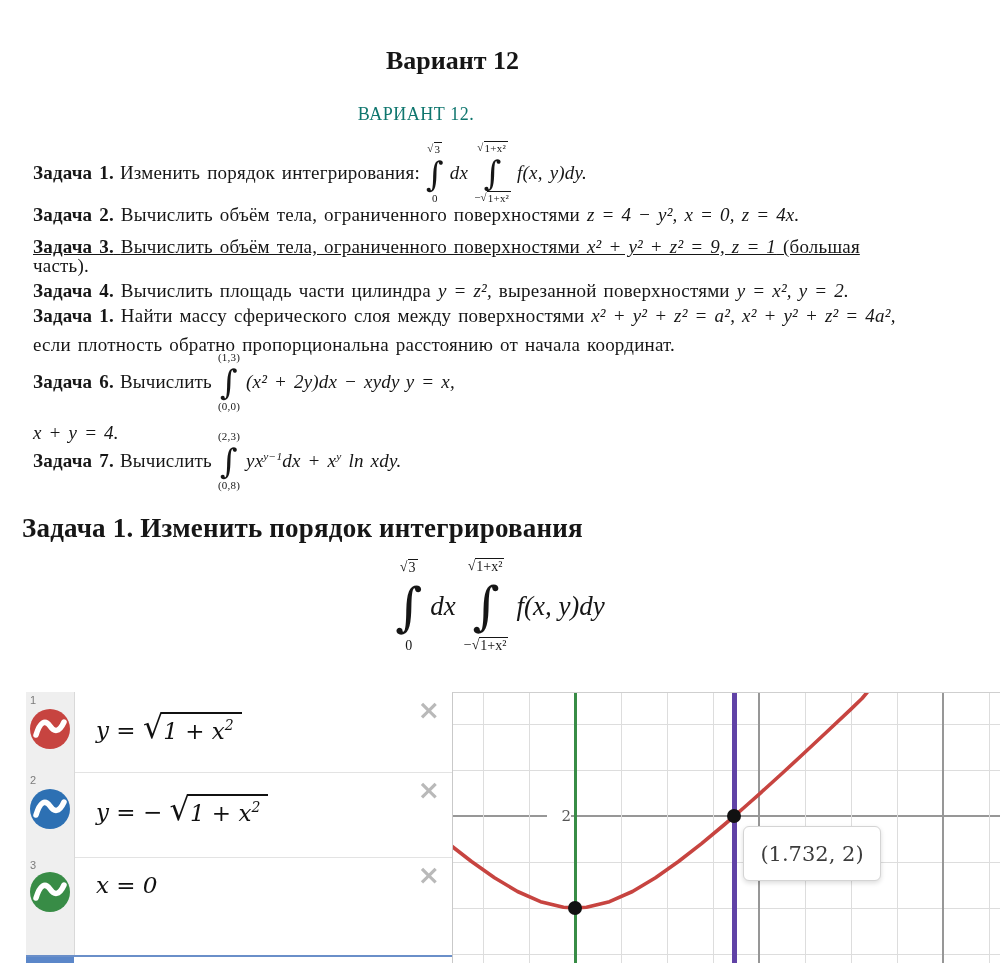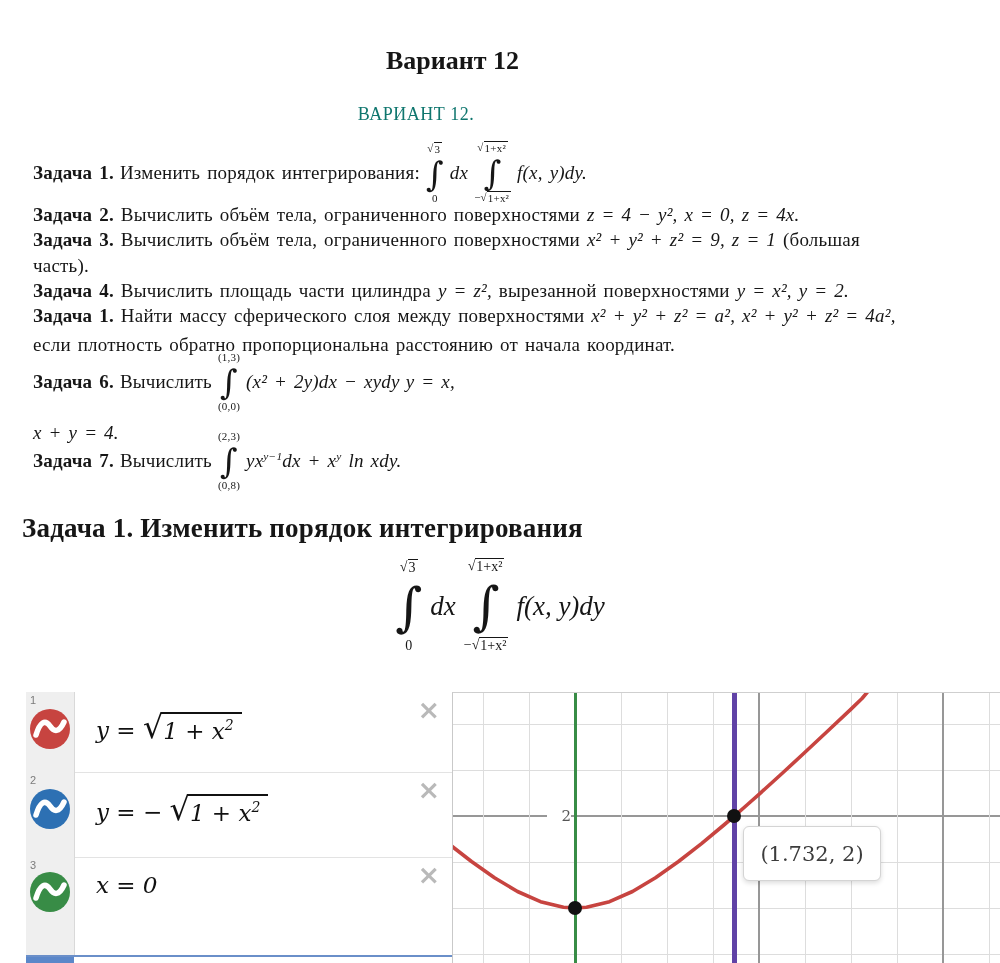--- a/index.html
+++ b/index.html
@@ -98,21 +98,21 @@
           <span class="rb">1+x²</span>
         </span></span>
     </span>
     <span class="m">f(x, y)dy.</span>
 </div>
 
 <div class="abs tline" style="top:204px;">
   <b>Задача 2.</b> <span>Вычислить объём тела, ограниченного поверхностями</span> <span class="m">z = 4 − y², x = 0, z = 4x.</span>
 </div>
 
-<div class="abs tline" style="top:229px;">
+<div class="abs tline" style="top:236px;text-decoration:underline;">
   <b>Задача 3.</b> <span>Вычислить объём тела, ограниченного поверхностями</span> <span class="m">x² + y² + z² = 9, z = 1</span> <span>(большая</span>
 </div>
 <div class="abs tline" style="top:255px;">
   <span>часть).</span>
 </div>
 
 <div class="abs tline" style="top:280px;">
   <b>Задача 4.</b> <span>Вычислить площадь части цилиндра</span> <span class="m">y = z²,</span> <span>вырезанной поверхностями</span> <span class="m">y = x², y = 2.</span>
 </div>
 

